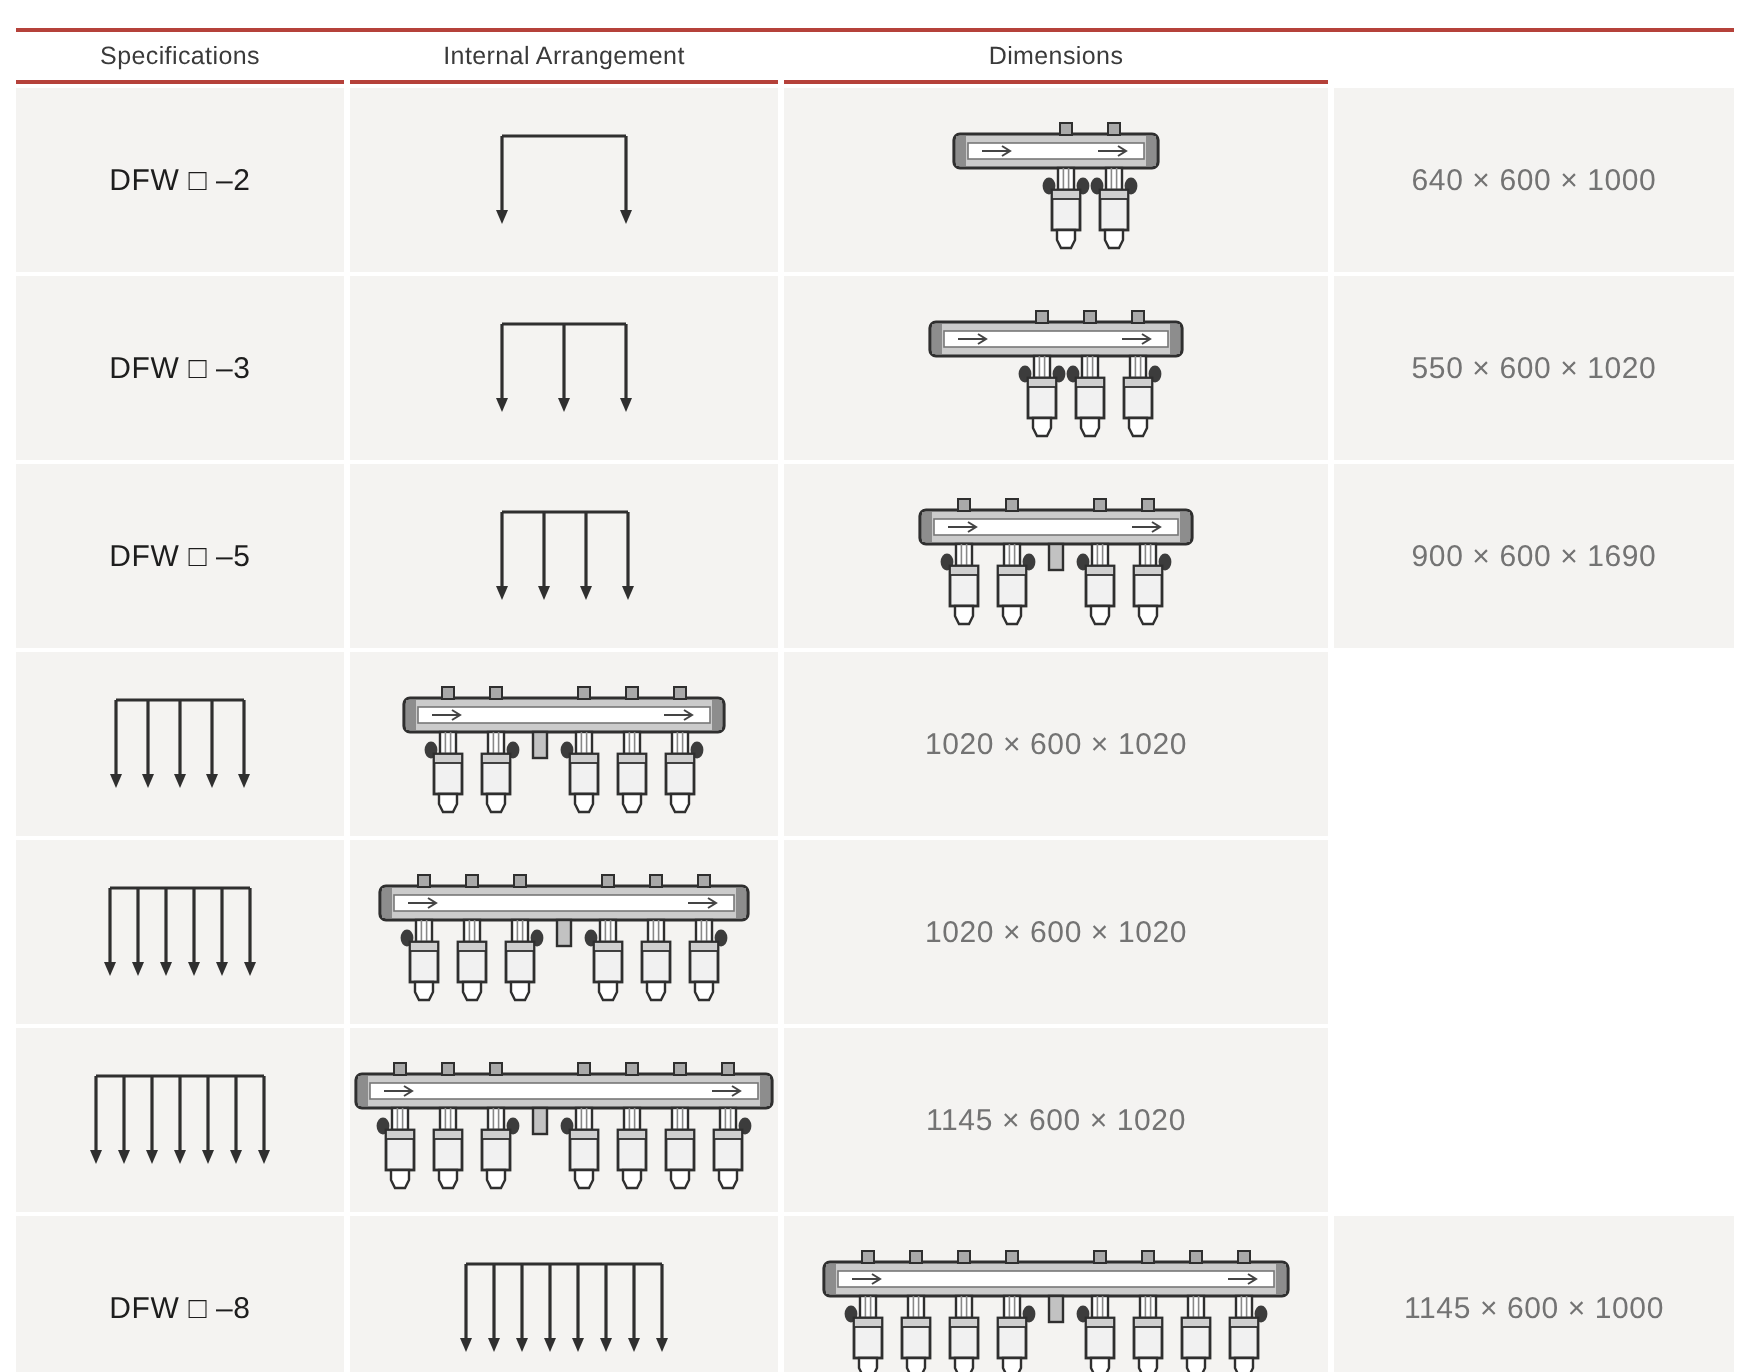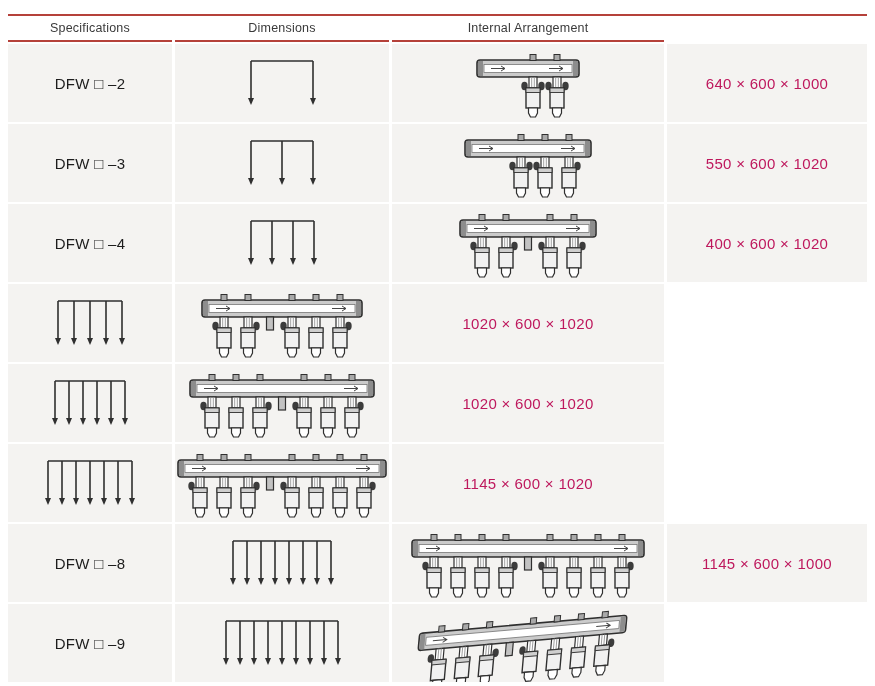--- a/index.html
+++ b/index.html
@@ -8,44 +8,44 @@
     font-family:"Liberation Sans","DejaVu Sans",sans-serif;
   }
   .table{position:absolute;left:8px;top:14px;width:859px;}
   .top-rule{height:2px;background:var(--accent);}
   .grid{display:grid;grid-template-columns:164px 214px 272px 200px;column-gap:3px;}
   .header .hcell{
     height:24px;display:flex;align-items:center;justify-content:center;
     border-bottom:2px solid var(--accent);
     font-size:12.5px;color:#3a3a3a;letter-spacing:.2px;background:#ffffff;
   }
-  .row{height:78px;margin-top:2px;}
+  .row{height:92px;margin-top:2px;}
   .cell{
     background:var(--rowbg);display:flex;align-items:center;justify-content:center;
     overflow:hidden;
   }
   .spec-text{font-size:15px;color:#1d1d1d;letter-spacing:.3px;}
-  .dims-text{font-size:15px;color:#be185d;letter-spacing:.3px;}
+  .dims-text{font-size:15px;color:#737373;letter-spacing:.3px;}
   .drawing{display:flex;align-items:center;justify-content:center;line-height:0;}
 </style>
 </head>
 <body>
 
 <div class="page">
   <div class="table">
     <div class="top-rule"></div>
     <div class="grid header">
       <div class="hcell">
         <span>Specifications</span>
       </div>
       <div class="hcell">
-        <span>Dimensions</span>
+        <span>Internal Arrangement</span>
       </div>
       <div class="hcell">
-        <span>Internal Arrangement</span>
+        <span>Dimensions</span>
       </div>
     </div>
     <div id="rows">
         <div class="grid row">
           <div class="cell">
             <span class="spec-text">DFW □ –2</span>
           </div>
           <div class="cell">
             <span class="drawing">
               <svg width="78" height="56" viewBox="0 0 78 56">
@@ -148,21 +148,21 @@
                 </g>
               </svg>
             </span>
           </div>
           <div class="cell">
             <span class="dims-text">550 × 600 × 1020</span>
           </div>
         </div>
         <div class="grid row">
           <div class="cell">
-            <span class="spec-text">DFW □ –4</span>
+            <span class="spec-text">DFW □ –5</span>
           </div>
           <div class="cell">
             <span class="drawing">
               <svg width="79" height="56" viewBox="0 0 79 56">
                 <line x1="8" y1="6" x2="71" y2="6" stroke="#2f2f2f" stroke-width="1.6"></line>
                 <line x1="8" y1="6" x2="8" y2="44" stroke="#2f2f2f" stroke-width="1.6"></line>
                 <path d="M 5 43 L 11 43 L 8 50 Z" fill="#2f2f2f"></path>
                 <line x1="29" y1="6" x2="29" y2="44" stroke="#2f2f2f" stroke-width="1.6"></line>
                 <path d="M 26 43 L 32 43 L 29 50 Z" fill="#2f2f2f"></path>
                 <line x1="50" y1="6" x2="50" y2="44" stroke="#2f2f2f" stroke-width="1.6"></line>
@@ -213,21 +213,21 @@
                   <line x1="93.3" y1="31" x2="93.3" y2="42" stroke="#888" stroke-width="0.8"></line>
                   <ellipse cx="100.5" cy="40" rx="3.2" ry="4.2" fill="#3c3c3c"></ellipse>
                   <rect x="85" y="42" width="14" height="20" fill="#f1f1f1" stroke="#2f2f2f" stroke-width="1.4"></rect>
                   <rect x="85" y="42" width="14" height="4.5" fill="#cfcfcf" stroke="#2f2f2f" stroke-width="0.9"></rect>
                   <path d="M 87.5 62 h 9 v 5 l -2 4 h -5 l -2 -4 Z" fill="#ffffff" stroke="#2f2f2f" stroke-width="1.2"></path>
                 </g>
               </svg>
             </span>
           </div>
           <div class="cell">
-            <span class="dims-text">400 × 600 × 1020</span>
+            <span class="dims-text">900 × 600 × 1690</span>
           </div>
         </div>
         <div class="grid row">
           <div class="cell">
             <span class="drawing">
               <svg width="80" height="56" viewBox="0 0 80 56">
                 <line x1="8" y1="6" x2="72" y2="6" stroke="#2f2f2f" stroke-width="1.6"></line>
                 <line x1="8" y1="6" x2="8" y2="44" stroke="#2f2f2f" stroke-width="1.6"></line>
                 <path d="M 5 43 L 11 43 L 8 50 Z" fill="#2f2f2f"></path>
                 <line x1="24" y1="6" x2="24" y2="44" stroke="#2f2f2f" stroke-width="1.6"></line>

